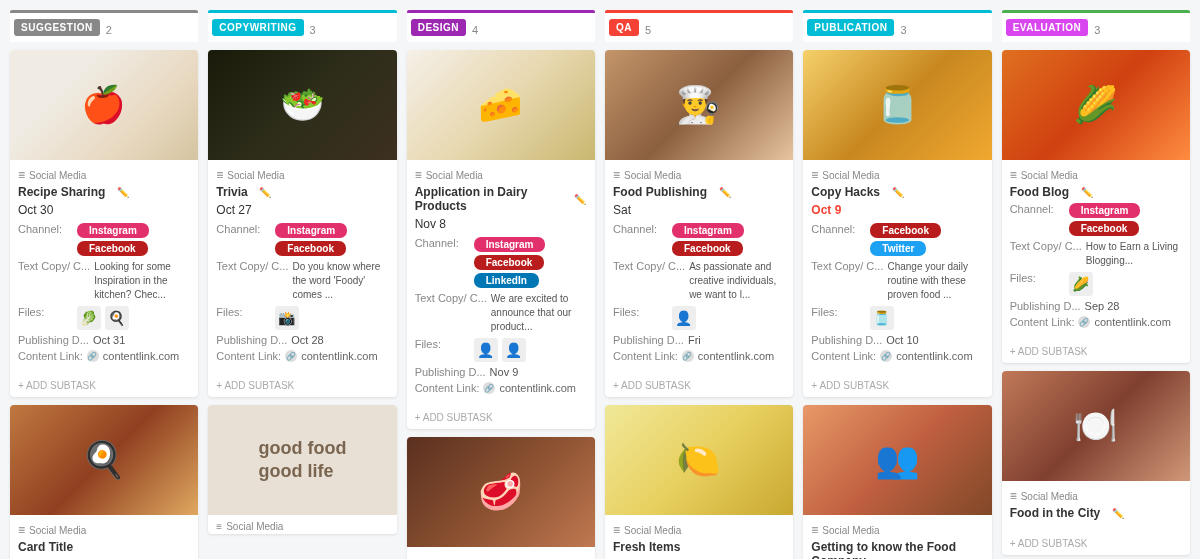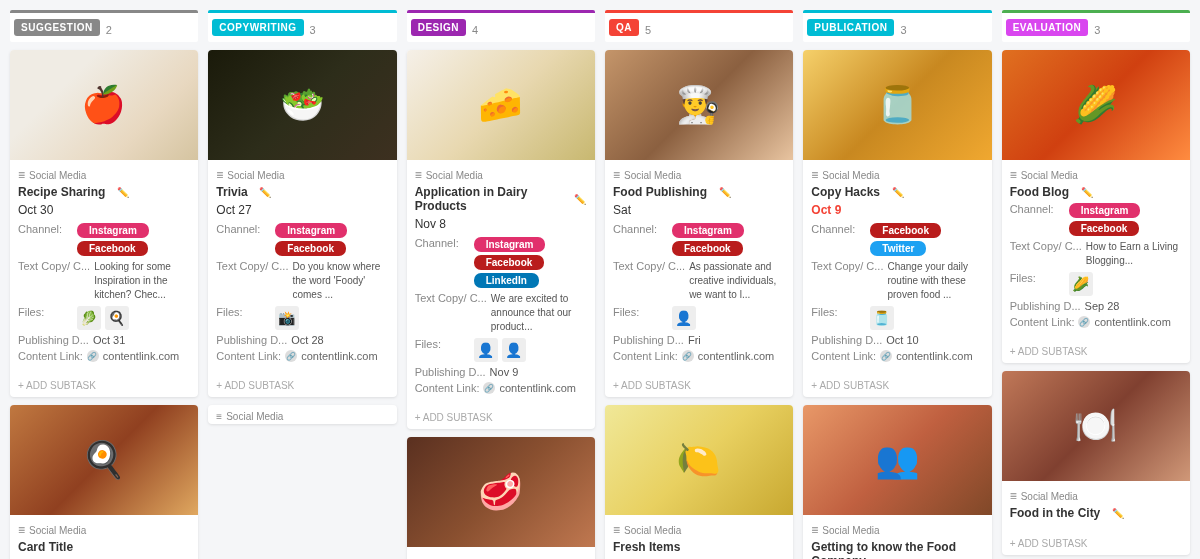--- a/index.html
+++ b/index.html
@@ -166,20 +166,23 @@
             <span class="card-row-label">Content Link:</span>
           <span class="content-link">
             <span class="link-icon">🔗</span>
             <span>contentlink.com</span>
           </span>
           </div>
         </div>
         <div class="add-subtask">+ ADD SUBTASK</div>
       </div>
       <div class="card">
+        <div style="width: 100%; height: 110px; background: rgb(232, 224, 213); display: flex; align-items: center; justify-content: center; padding: 16px;">
+          <div style="font-size:18px;font-weight:800;color:#7a6650;line-height:1.3;text-align:left;">good food<br>good life</div>
+        </div>
         <div style="padding: 6px 8px 2px; font-size: 10px; color: rgb(136, 136, 136); display: flex; align-items: center; gap: 4px;">
           <span>≡</span>
           <span>Social Media</span>
         </div>
       </div>
     </div>
     <div class="column col-design">
       <div class="column-header">
     <span class="col-label">DESIGN</span>
     <span class="badge">4</span>

